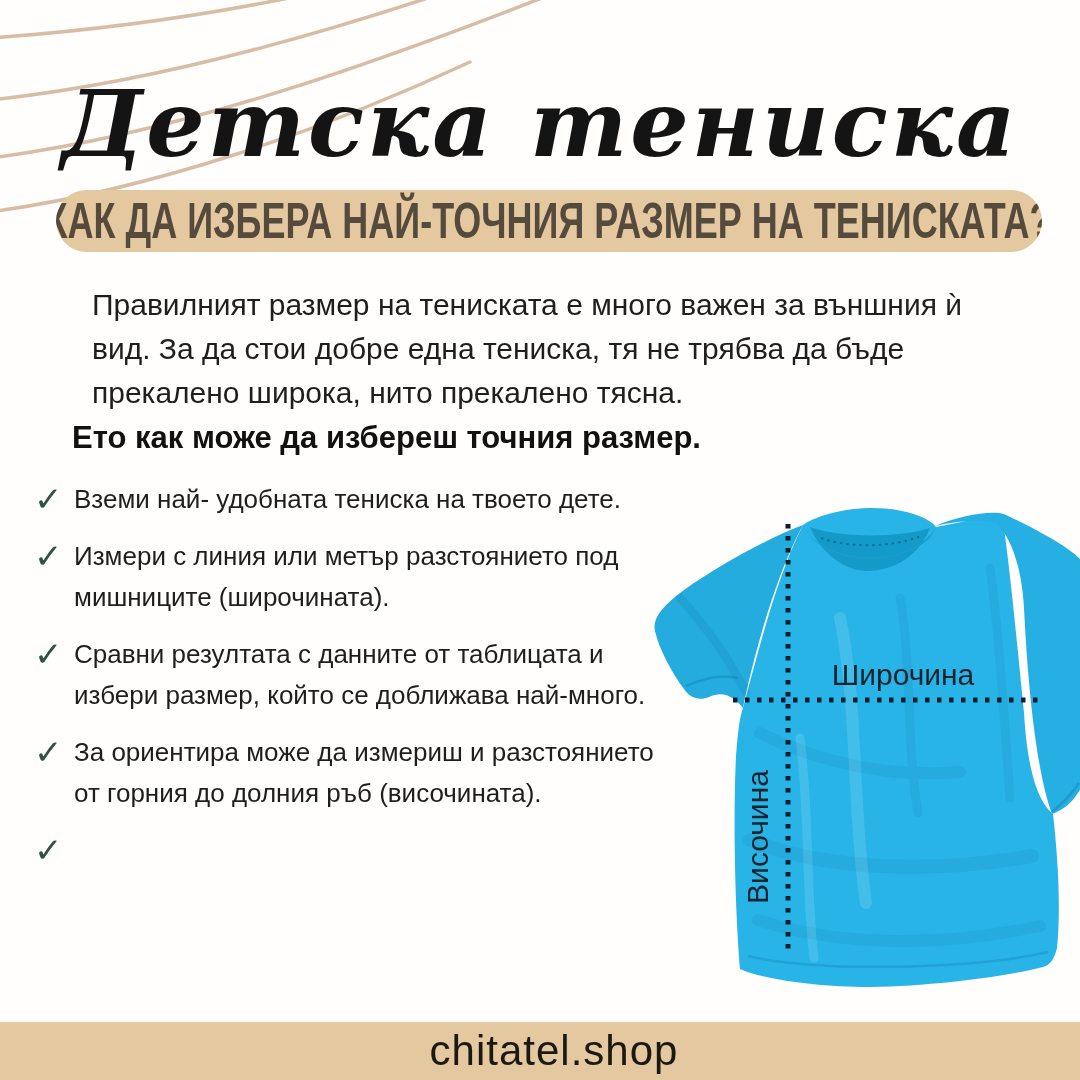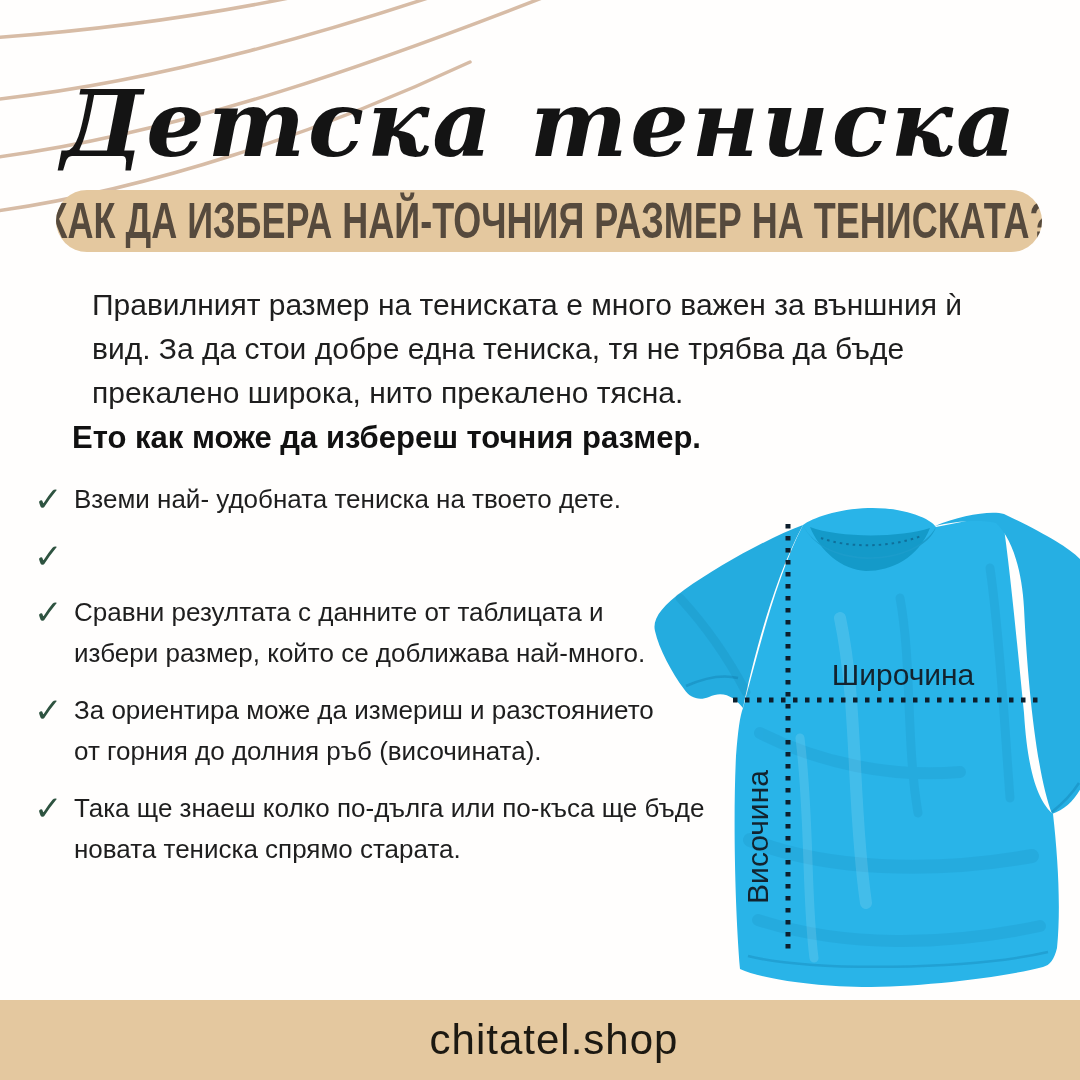--- a/index.html
+++ b/index.html
@@ -102,21 +102,21 @@
   .measure-label {
     font-family: "Liberation Sans", sans-serif;
     font-size: 30px;
     fill: #13232e;
   }
 
   
   .footer {
     position: absolute;
     left: 0; bottom: 0;
-    width: 100%; height: 80px;
+    width: 100%; height: 58px;
     background: #e4c89f;
     display: flex; align-items: center; justify-content: center; padding-left: 28px;
   }
   .footer-text {
     font-size: 42px;
     letter-spacing: 1px;
     color: #1c1912;
   }
 </style>
 </head>
@@ -143,32 +143,32 @@
 
   <p class="lead">Ето как може да избереш точния размер.</p>
 
   <div class="bullets">
     <div class="bullet">
       <span class="check">✓</span>
       <span class="bullet-text">Вземи най- удобната тениска на твоето дете.</span>
     </div>
     <div class="bullet">
       <span class="check">✓</span>
+      <span class="bullet-text">Измери с линия или метър разстоянието под мишниците (широчината).</span>
     </div>
     <div class="bullet">
       <span class="check">✓</span>
       <span class="bullet-text">Сравни резултата с данните от таблицата и избери размер, който се доближава най-много.</span>
     </div>
     <div class="bullet">
       <span class="check">✓</span>
       <span class="bullet-text">За ориентира може да измериш и разстоянието от горния до долния ръб (височината).</span>
     </div>
     <div class="bullet">
       <span class="check">✓</span>
-      <span class="bullet-text">Така ще знаеш колко по-дълга или по-къса ще бъде новата тениска спрямо старата.</span>
     </div>
   </div>
 
   <div class="tshirt">
     <svg width="480" height="537" viewBox="0 0 480 537">
 
       <path d="M203,47
                C212,40 238,31 268,30
                C303,29 330,40 336,49
                L402,36

